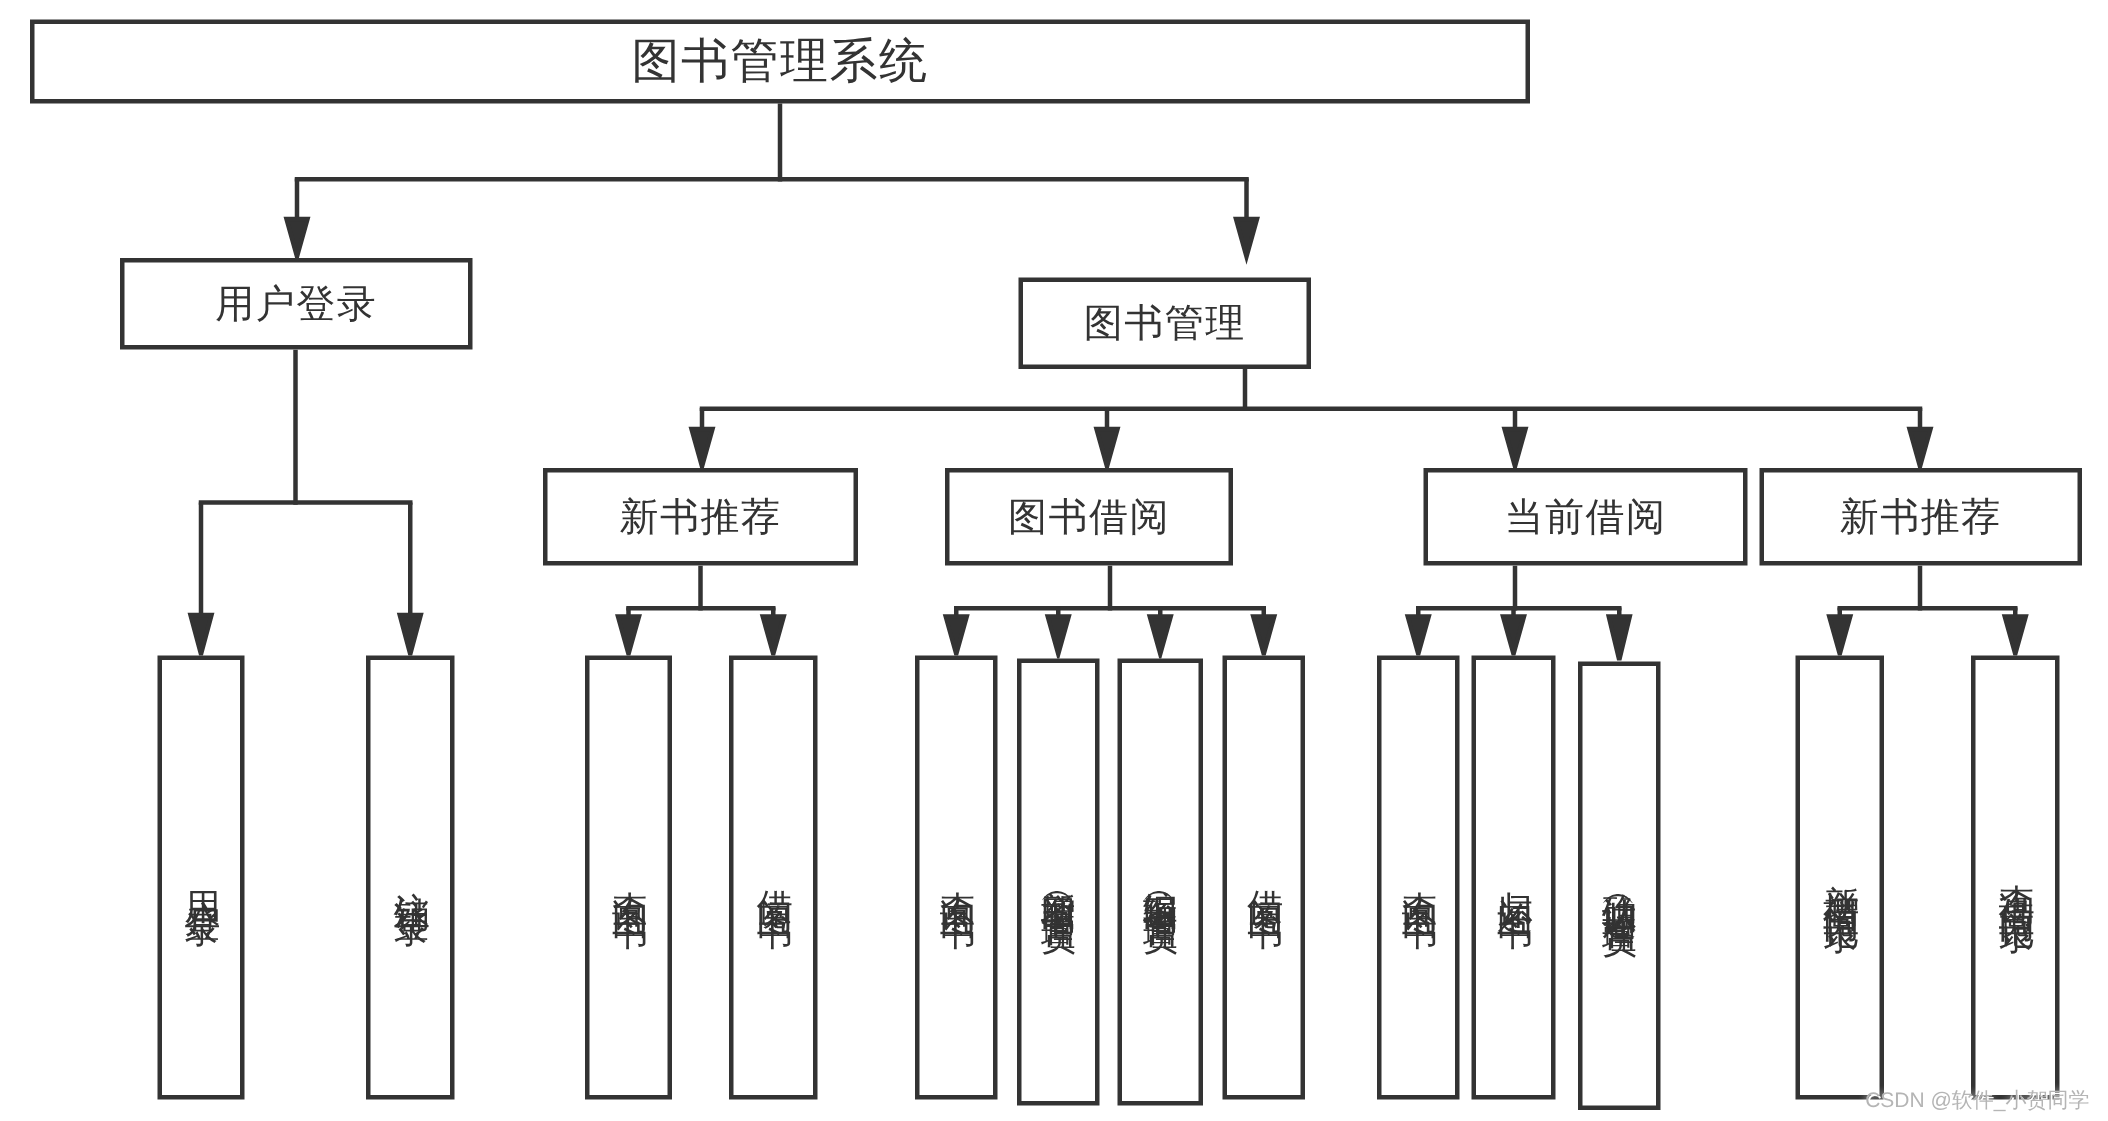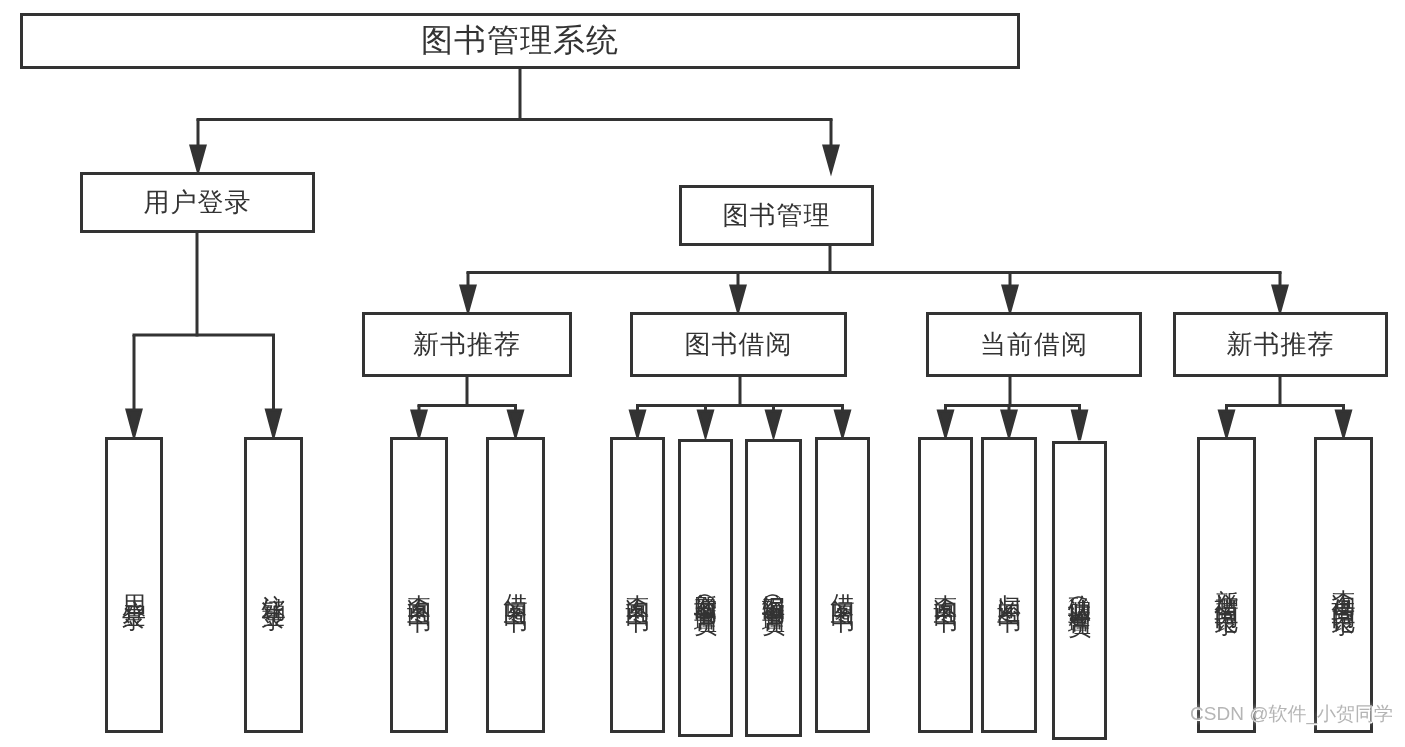--- a/index.html
+++ b/index.html
@@ -34,22 +34,22 @@
     writing-mode: vertical-rl;
     text-orientation: mixed;
     font-size: 24px;
     letter-spacing: 5px;
     line-height: 1;
     color: #333333;
   }
   .watermark {
     position: absolute;
     right: 12px;
-    bottom: 20px;
-    font-size: 19px;
+    bottom: 4px;
+    font-size: 14px;
     color: #b5b5b5;
     text-shadow: 1px 1px 0 #ffffff, 0 0 5px #ffffff;
     z-index: 5;
     white-space: nowrap;
   }
 </style>
 </head>
 <body>
 
 <div class="canvas">
@@ -125,24 +125,24 @@
   <div class="node hnode" style="left:80px; top:172px; width:235px; height:61px;">
     <span>用户登录</span>
   </div>
   <div class="node hnode" style="left:679px; top:172px; width:195px; height:61px;margin-top:13px;">
     <span>图书管理</span>
   </div>
 
   <div class="node hnode" style="left:362px; top:312px; width:210px; height:65px;align-items:center;">
     <span>新书推荐</span>
   </div>
-  <div class="node hnode" style="left:630px; top:312px; width:217px; height:65px;">
+  <div class="node hnode" style="left:630px; top:312px; width:192px; height:65px;">
     <span>图书借阅</span>
   </div>
-  <div class="node hnode" style="left:926px; top:312px; width:216px; height:65px;">
+  <div class="node hnode" style="left:949px; top:312px; width:216px; height:65px;">
     <span>当前借阅</span>
   </div>
   <div class="node hnode" style="left:1173px; top:312px; width:215px; height:65px;">
     <span>新书推荐</span>
   </div>
 
   <div class="node vnode" style="left:105px; top:437px; width:58px; height:296px;">
     <span class="vtext">用户登录</span>
   </div>
   <div class="node vnode" style="left:244px; top:437px; width:59px; height:296px;">

